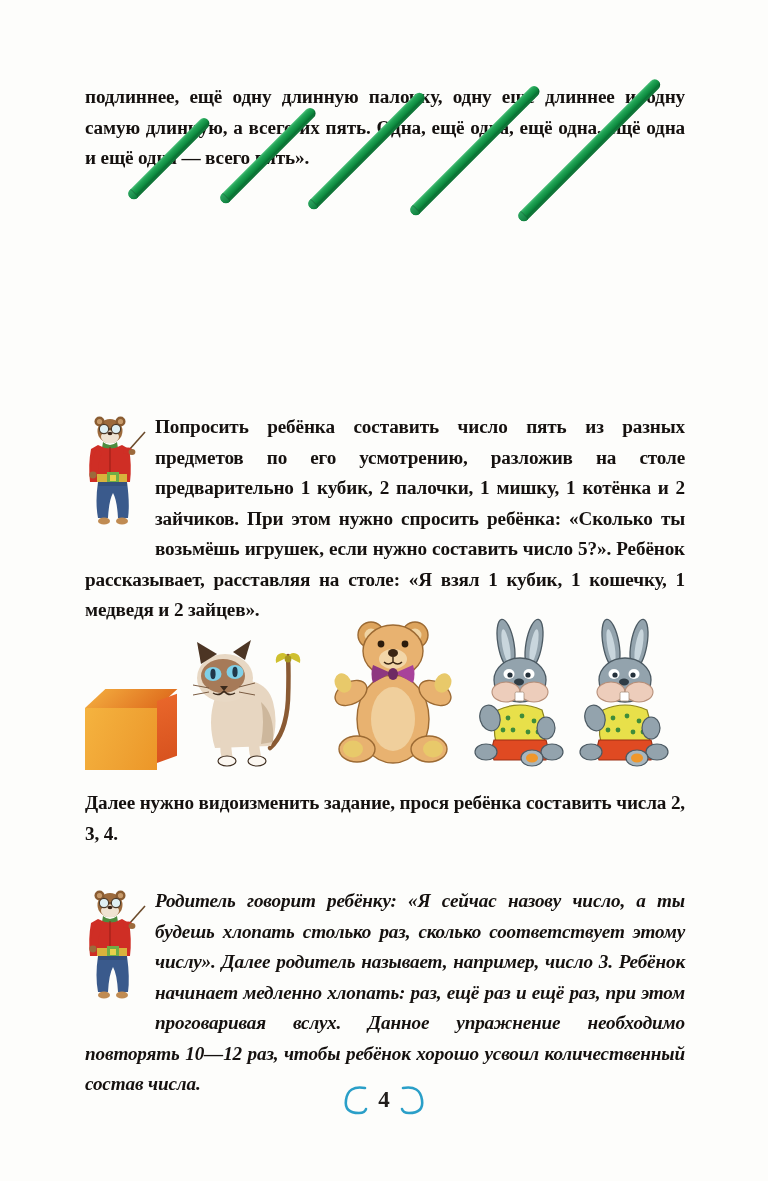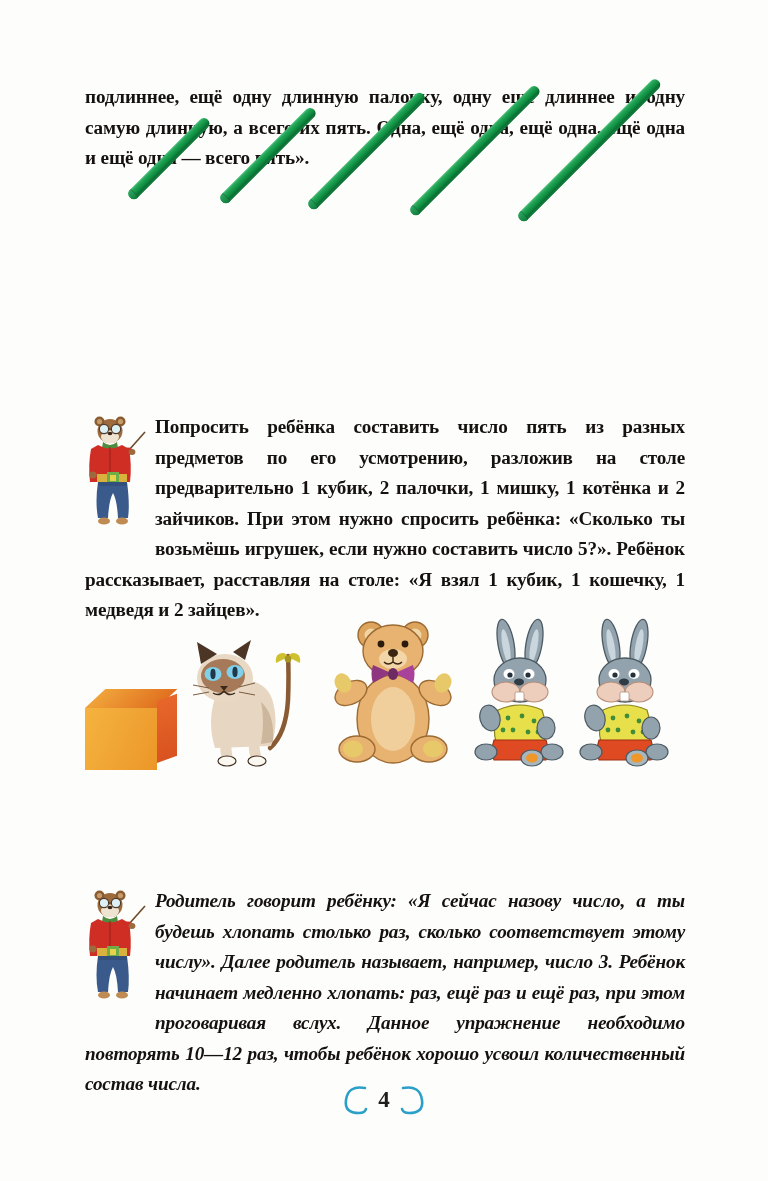--- a/index.html
+++ b/index.html
@@ -355,20 +355,21 @@
         <ellipse cx="76" cy="110" rx="9" ry="11" fill="#93a3ad" stroke="#4c5a63" stroke-width="1.2"></ellipse>
         <path d="M24 122 l52 0 q4 12 0 20 l-52 0 q-4 -8 0 -20 z" fill="#e04a22" stroke="#9c2f13" stroke-width="1.1"></path>
         <ellipse cx="16" cy="134" rx="11" ry="8" fill="#93a3ad" stroke="#4c5a63" stroke-width="1.2"></ellipse>
         <ellipse cx="82" cy="134" rx="11" ry="8" fill="#93a3ad" stroke="#4c5a63" stroke-width="1.2"></ellipse>
         <ellipse cx="62" cy="140" rx="11" ry="8" fill="#a8b6be" stroke="#4c5a63" stroke-width="1.2"></ellipse>
         <ellipse cx="62" cy="140" rx="6" ry="4.6" fill="#f0972a"></ellipse>
       </svg>
     </div>
   </div>
 
+  <div class="textblock plain" id="para-modify">Далее нужно видоизменить задание, прося ребёнка составить числа 2, 3, 4.</div>
 
   <div class="textblock" id="para-task2">
     <span class="bear-float">
       <svg viewBox="0 0 62 124" width="62" height="124" aria-hidden="true">
         <line x1="44" y1="36" x2="60" y2="18" stroke="#6b4a2a" stroke-width="1.6"></line>
         <ellipse cx="25" cy="17" rx="12.5" ry="12" fill="#9c6a3c"></ellipse>
         <ellipse cx="14.5" cy="7.5" rx="5" ry="5" fill="#8a5c31"></ellipse>
         <ellipse cx="35.5" cy="7.5" rx="5" ry="5" fill="#8a5c31"></ellipse>
         <ellipse cx="14.5" cy="7.5" rx="2.6" ry="2.6" fill="#c79a6a"></ellipse>
         <ellipse cx="35.5" cy="7.5" rx="2.6" ry="2.6" fill="#c79a6a"></ellipse>

